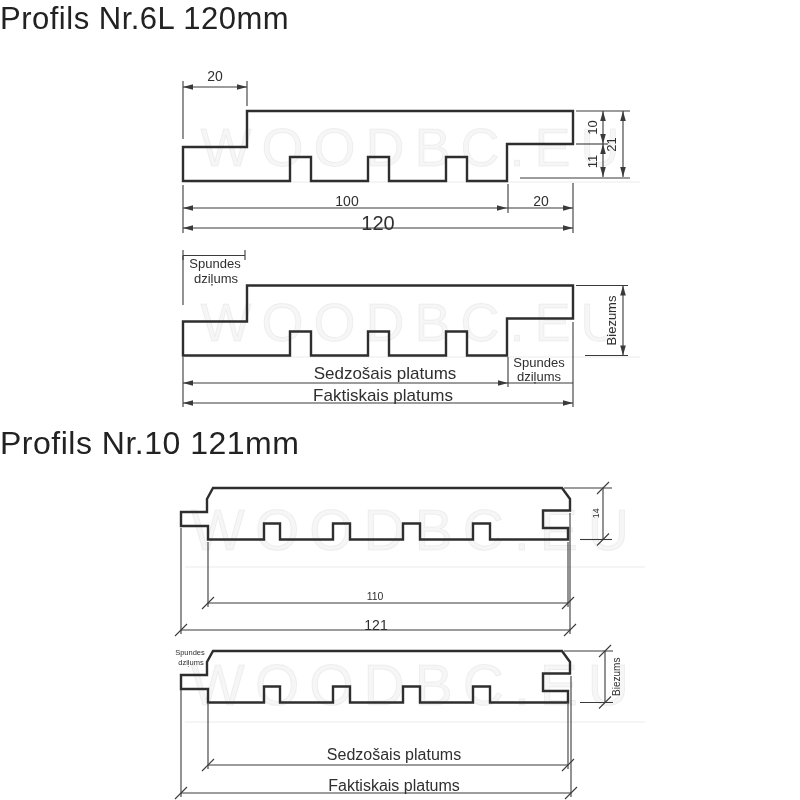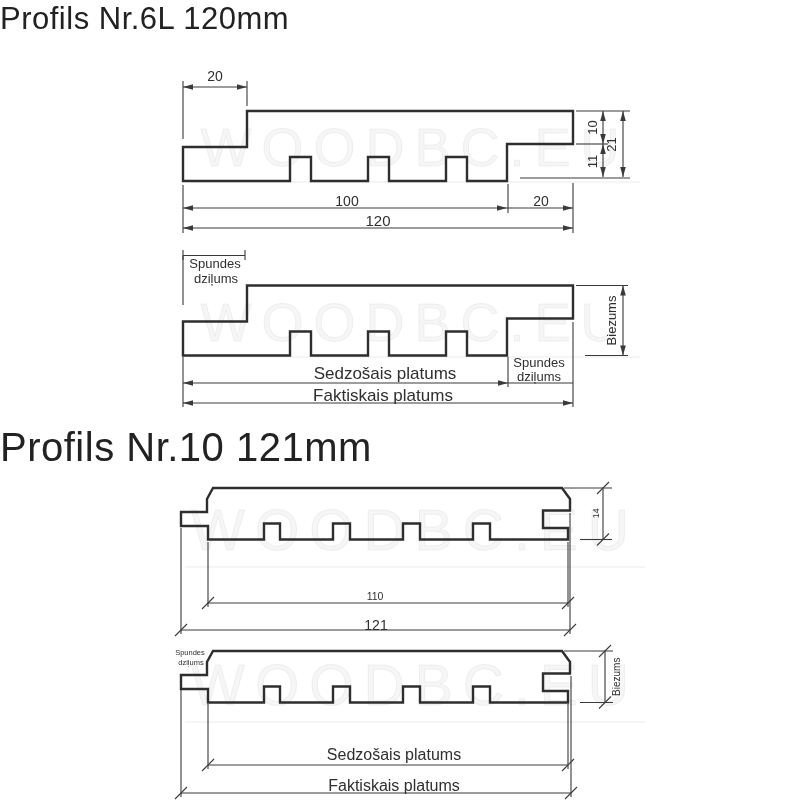--- a/index.html
+++ b/index.html
@@ -2,21 +2,21 @@
 <html><head>
 <meta charset="utf-8">
 <style>
   html,body{margin:0;padding:0;}
   #stage{position:relative;width:800px;height:800px;background:#ffffff;overflow:hidden;
          font-family:"Liberation Sans",sans-serif;}
   svg{position:absolute;left:0;top:0;}
   .title{position:absolute;color:#222222;font-weight:400;
          letter-spacing:.5px;white-space:nowrap;}
   .t1{left:0;top:1px;width:764px;font-size:31px;}
-  .t2{left:0;top:425px;width:788px;font-size:40px;}
+  .t2{left:0;top:425px;width:788px;font-size:32px;}
   .lbl{position:absolute;color:#2f2f2f;text-align:center;line-height:1.15;white-space:nowrap;}
   .rot{transform:rotate(-90deg);transform-origin:center center;}
   .wm{position:absolute;color:rgba(0,0,0,0.035);-webkit-text-stroke:1px rgba(0,0,0,0.055);
       font-size:54px;letter-spacing:10px;text-align:center;white-space:nowrap;
       border-bottom:2px solid rgba(0,0,0,0.04);padding-bottom:3px;}
   .outline{fill:none;stroke:#2e2e2e;stroke-width:2.4;stroke-linejoin:miter;}
   .dim{stroke:#3a3a3a;stroke-width:1.1;fill:none;}
   .arr{fill:#3a3a3a;stroke:none;}
 </style>
 </head>
@@ -151,21 +151,21 @@
         <line x1="605" y1="651" x2="605" y2="702.5"></line>
         <line x1="599" y1="657" x2="611" y2="645"></line>
           <line x1="599" y1="708.5" x2="611" y2="696.5"></line>
       </g>
     </g>
   </svg>
 
   <div class="lbl" style="left:195px;top:68px;width:40px;font-size:14px;">20</div>
   <div class="lbl" style="left:322px;top:193px;width:50px;font-size:14px;text-align:center;">100</div>
   <div class="lbl" style="left:521px;top:193px;width:40px;font-size:14px;">20</div>
-  <div class="lbl" style="left:356px;top:212px;width:44px;font-size:15px;">120</div>
+  <div class="lbl" style="left:356px;top:212px;width:44px;font-size:20px;">120</div>
   <div class="lbl rot" style="left:578px;top:120px;width:30px;font-size:13px;">10</div>
   <div class="lbl rot" style="left:578px;top:154px;width:30px;font-size:13px;">11</div>
   <div class="lbl rot" style="left:597px;top:137px;width:30px;font-size:13px;">21</div>
 
   <div class="lbl" style="left:180px;top:257px;width:70px;font-size:13px;">Spundes</div>
   <div class="lbl" style="left:181px;top:272px;width:70px;font-size:13px;">dziļums</div>
   <div class="lbl" style="left:305px;top:364px;width:160px;font-size:17px;">Sedzošais platums</div>
   <div class="lbl" style="left:504px;top:356px;width:70px;font-size:13px;">Spundes</div>
   <div class="lbl" style="left:504px;top:370px;width:70px;font-size:13px;">dziļums</div>
   <div class="lbl" style="left:303px;top:386px;width:160px;font-size:17px;">Faktiskais platums</div>

